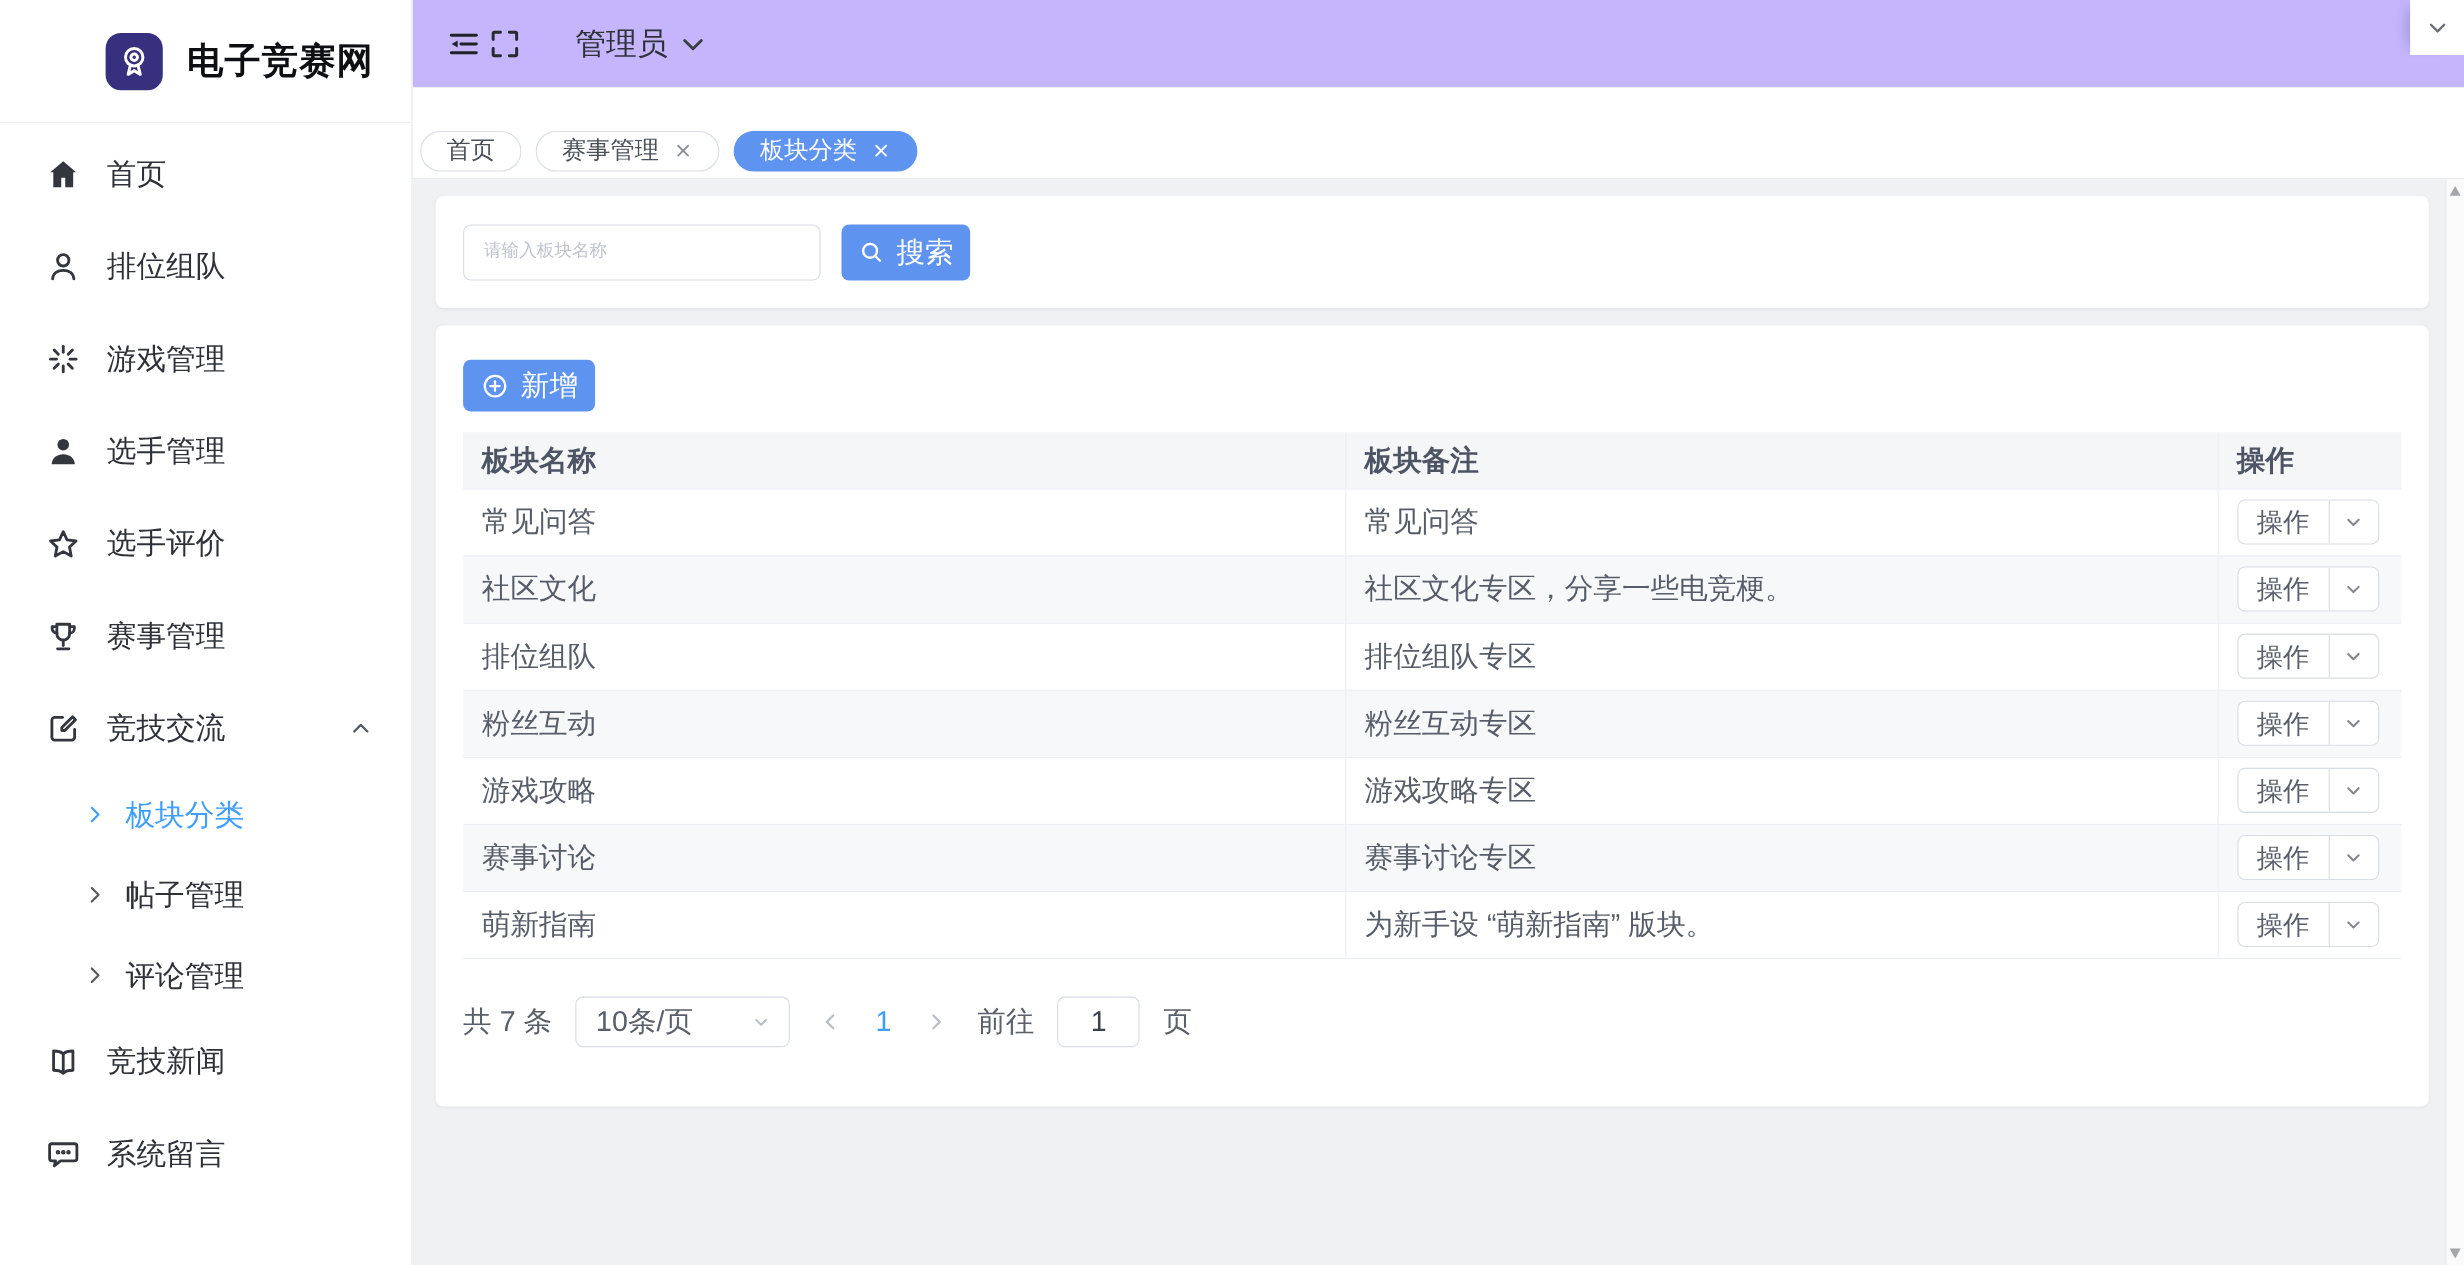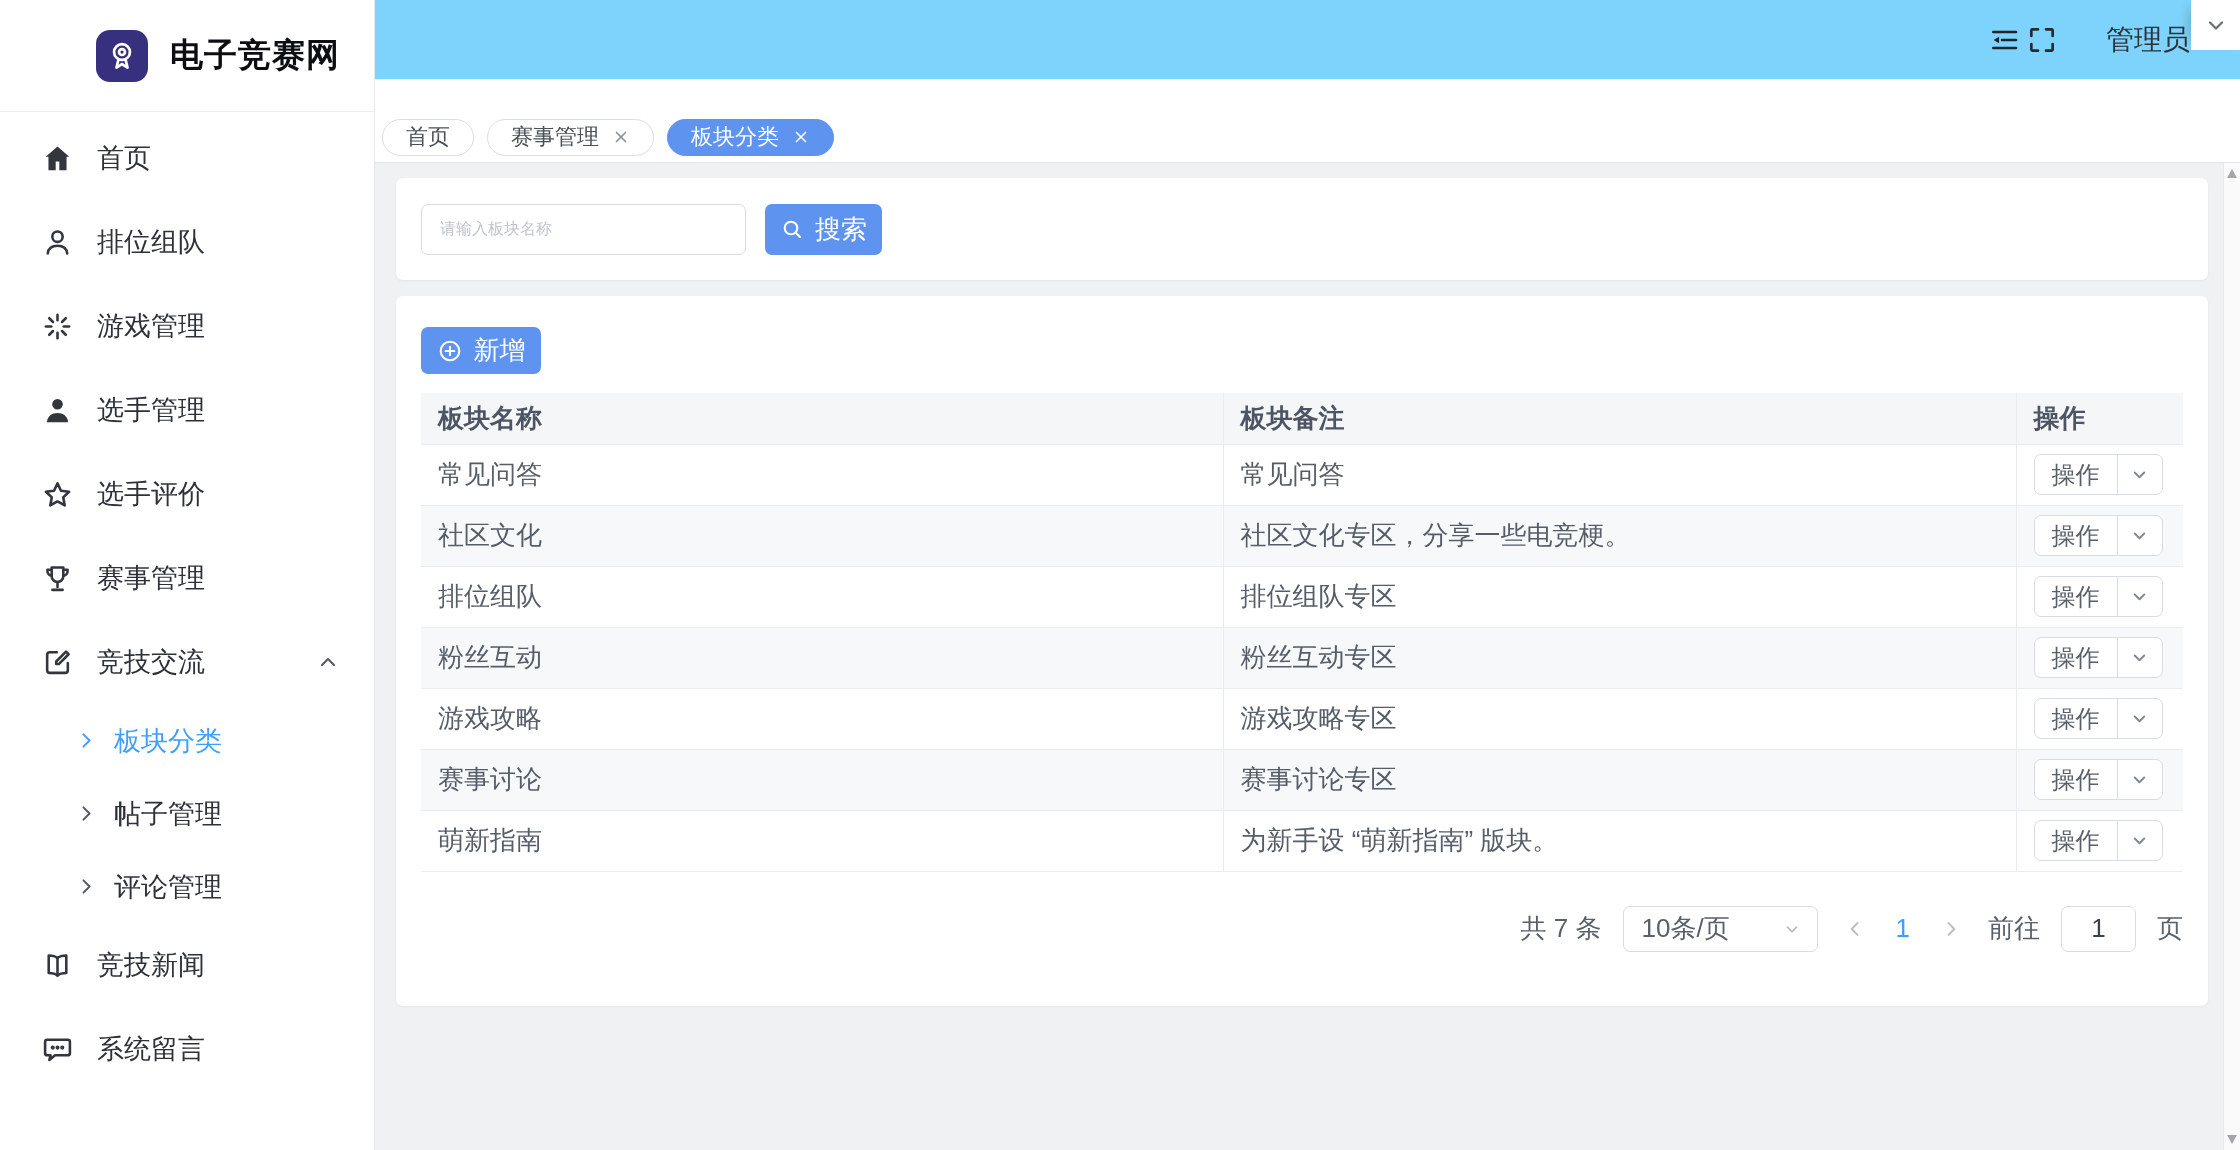--- a/index.html
+++ b/index.html
@@ -16,21 +16,21 @@
   .menu-item { height:84px; display:flex; align-items:center; padding:0 34px 0 42px; gap:24px; font-size:27px; color:#2e3238; cursor:pointer; }
   .menu-item .mi-label { flex:1; }
   .menu-item svg.mi-icon { width:31px; height:31px; color:#33373d; }
   .sub-item { height:73px; display:flex; align-items:center; padding-left:76px; gap:17px; font-size:27px; color:#2e3238; cursor:pointer; }
   .sub-item svg { width:21px; height:21px; color:#54585f; }
   .sub-item.active { color:#409eff; }
   .sub-item.active svg { color:#409eff; }
   .expand-icon { width:24px; height:24px; color:#54585f; }
 
   
-  .header { position:absolute; left:375px; top:0; width:1865px; height:80px; background:#7dd3fc; border-bottom:1px solid #ededef; display:flex; align-items:center; justify-content:flex-end; padding:0 14px 0 26px; }
+  .header { position:absolute; left:375px; top:0; width:1865px; height:80px; background:#c4b5fd; border-bottom:1px solid #ededef; display:flex; align-items:center; justify-content:flex-start; padding:0 14px 0 26px; }
   .fold-btn { width:40px; height:40px; display:flex; align-items:center; justify-content:center; cursor:pointer; color:#1f2328; }
   .header-right { display:flex; align-items:center; gap:46px; }
   .fs-btn { width:36px; height:36px; display:flex; align-items:center; justify-content:center; cursor:pointer; color:#26292e; }
   .user-box { display:flex; align-items:center; gap:10px; cursor:pointer; font-size:28px; color:#2d3138; }
   .user-box svg { width:26px; height:26px; color:#3a3f46; }
 
   
   .tabbar { position:absolute; left:375px; top:112px; width:1865px; height:51px; background:#fff; border-bottom:1px solid #e5e6e9; display:flex; align-items:center; gap:13px; padding-left:7px; }
   .tab { height:37px; border-radius:19px; border:1px solid #dadde3; background:#fff; color:#4a5058; font-size:22px; display:inline-flex; align-items:center; padding:0 23px; gap:13px; cursor:pointer; }
   .tab .tab-close { width:18px; height:18px; color:#8a9099; cursor:pointer; }
@@ -57,21 +57,21 @@
   .data-table th { height:51px; background:#f5f6f8; font-size:26px; font-weight:bold; color:#4d5564; text-align:left; padding:0 17px; border-bottom:1px solid #e8ecf1; }
   .data-table td { height:61px; font-size:26px; color:#565d68; padding:0 17px; border-bottom:1px solid #e9edf2; background:#fff; }
   .data-table th + th, .data-table td + td { border-left:1px solid #e9edf2; }
   .data-table tbody tr:nth-child(even) td { background:#f7f8fa; }
   .split-btn { display:inline-flex; align-items:stretch; height:41px; border:1px solid #d8dce3; border-radius:7px; background:#fff; overflow:hidden; cursor:pointer; }
   .split-btn .sb-label { display:flex; align-items:center; padding:0 17px; font-size:24px; color:#585f6a; }
   .split-btn .sb-caret { width:45px; display:flex; align-items:center; justify-content:center; border-left:1px solid #d8dce3; color:#83888f; }
   .split-btn .sb-caret svg { width:19px; height:19px; }
 
   
-  .pagination { display:flex; align-items:center; justify-content:flex-end; margin-top:34px; font-size:26px; color:#5a6069; gap:21px; }
+  .pagination { display:flex; align-items:center; justify-content:flex-start; margin-top:34px; font-size:26px; color:#5a6069; gap:21px; }
   .pg-select { width:195px; height:46px; border:1px solid #d8dce3; border-radius:7px; display:flex; align-items:center; justify-content:space-between; padding:0 16px 0 18px; cursor:pointer; color:#5a6069; }
   .pg-select svg { width:18px; height:18px; color:#b9bdc4; }
   .pg-arrows { display:flex; align-items:center; gap:27px; margin:0 6px; }
   .pg-btn { color:#b9bdc4; cursor:pointer; display:flex; align-items:center; }
   .pg-btn svg { width:20px; height:20px; }
   .pg-current { color:#409eff; cursor:pointer; padding:0 4px; }
   .goto-input { width:75px; height:46px; border:1px solid #d8dce3; border-radius:7px; font-size:26px; color:#3c424b; text-align:center; outline:none; font-family:inherit; }
 
   
   .scrollbar { position:absolute; right:0; top:163px; width:17px; height:987px; background:#fafafa; border-left:1px solid #e9e9eb; }

